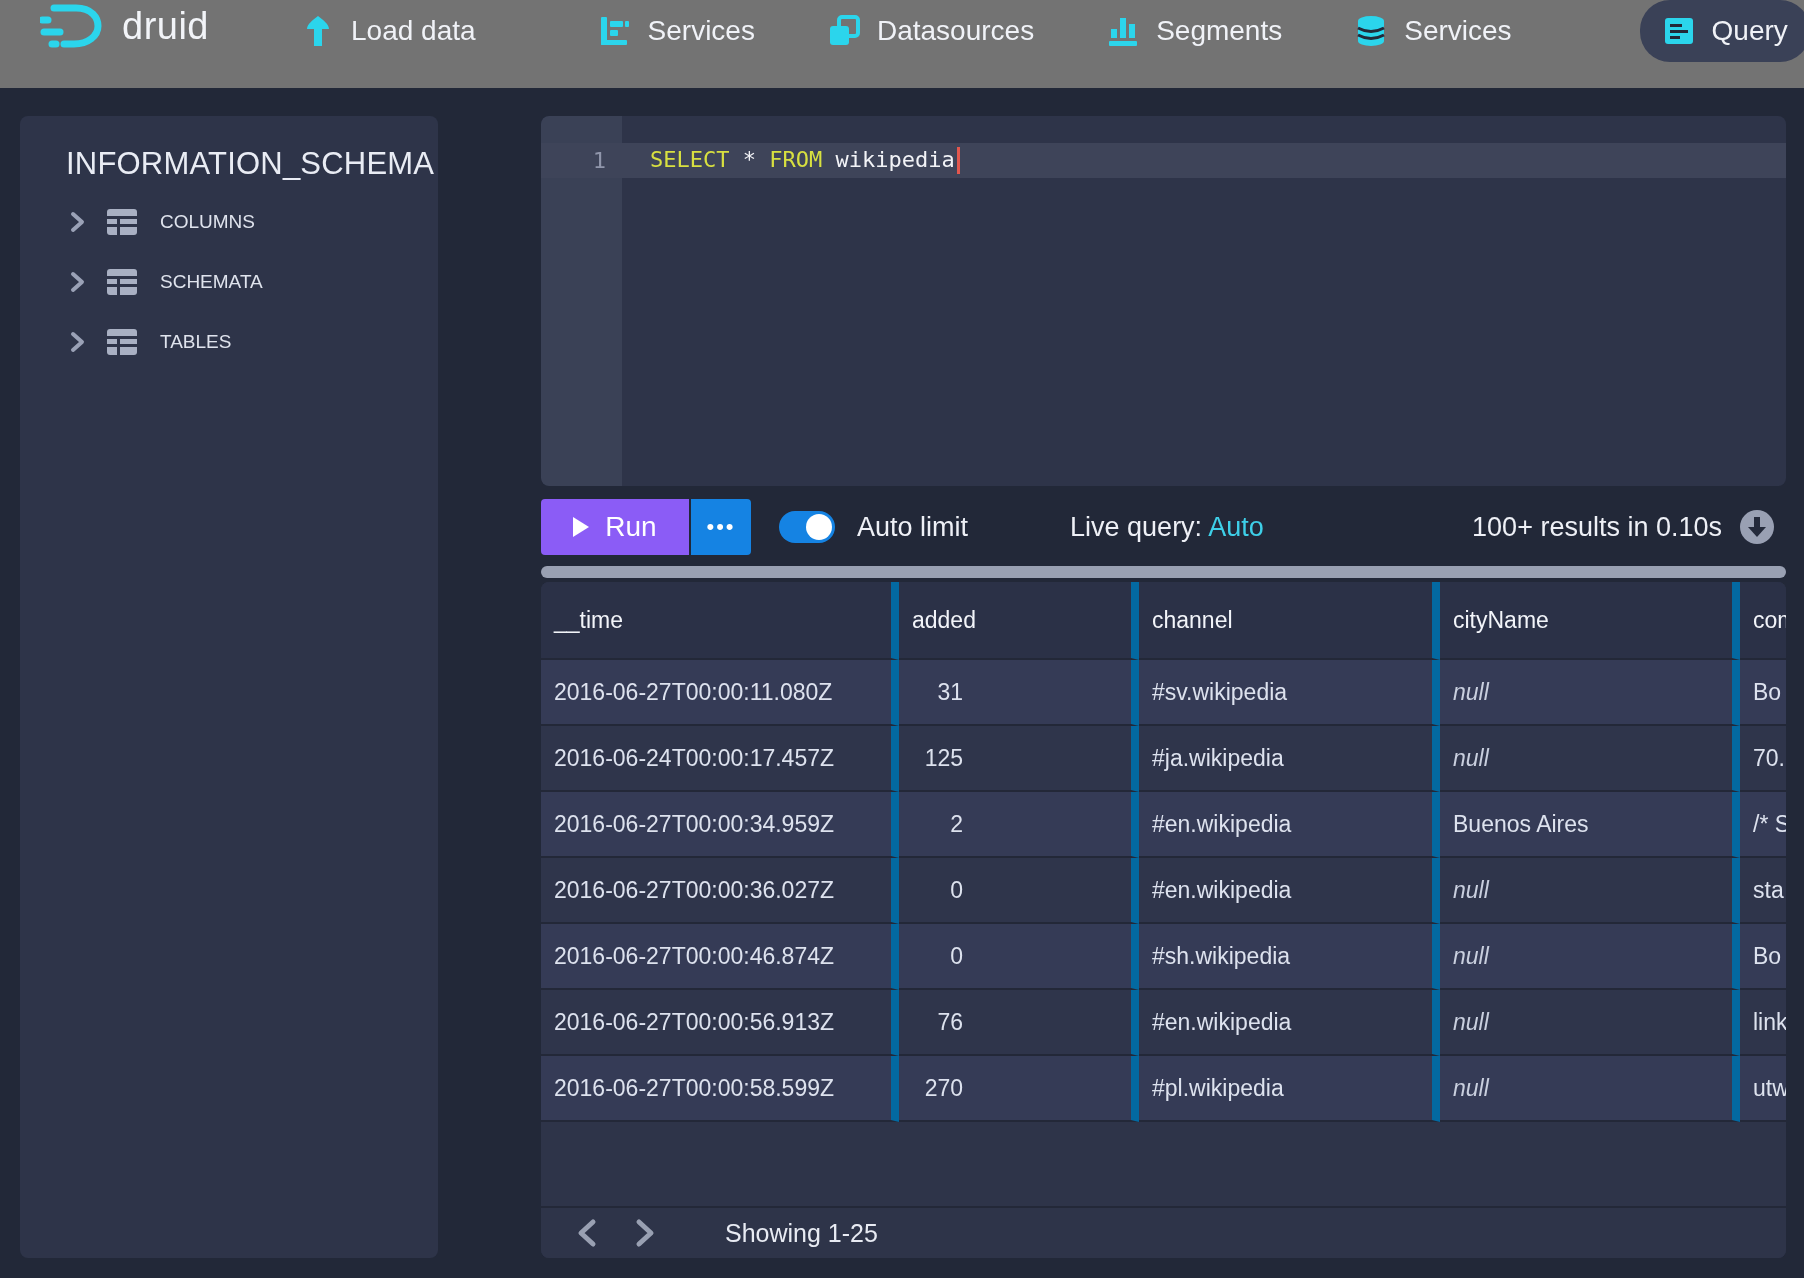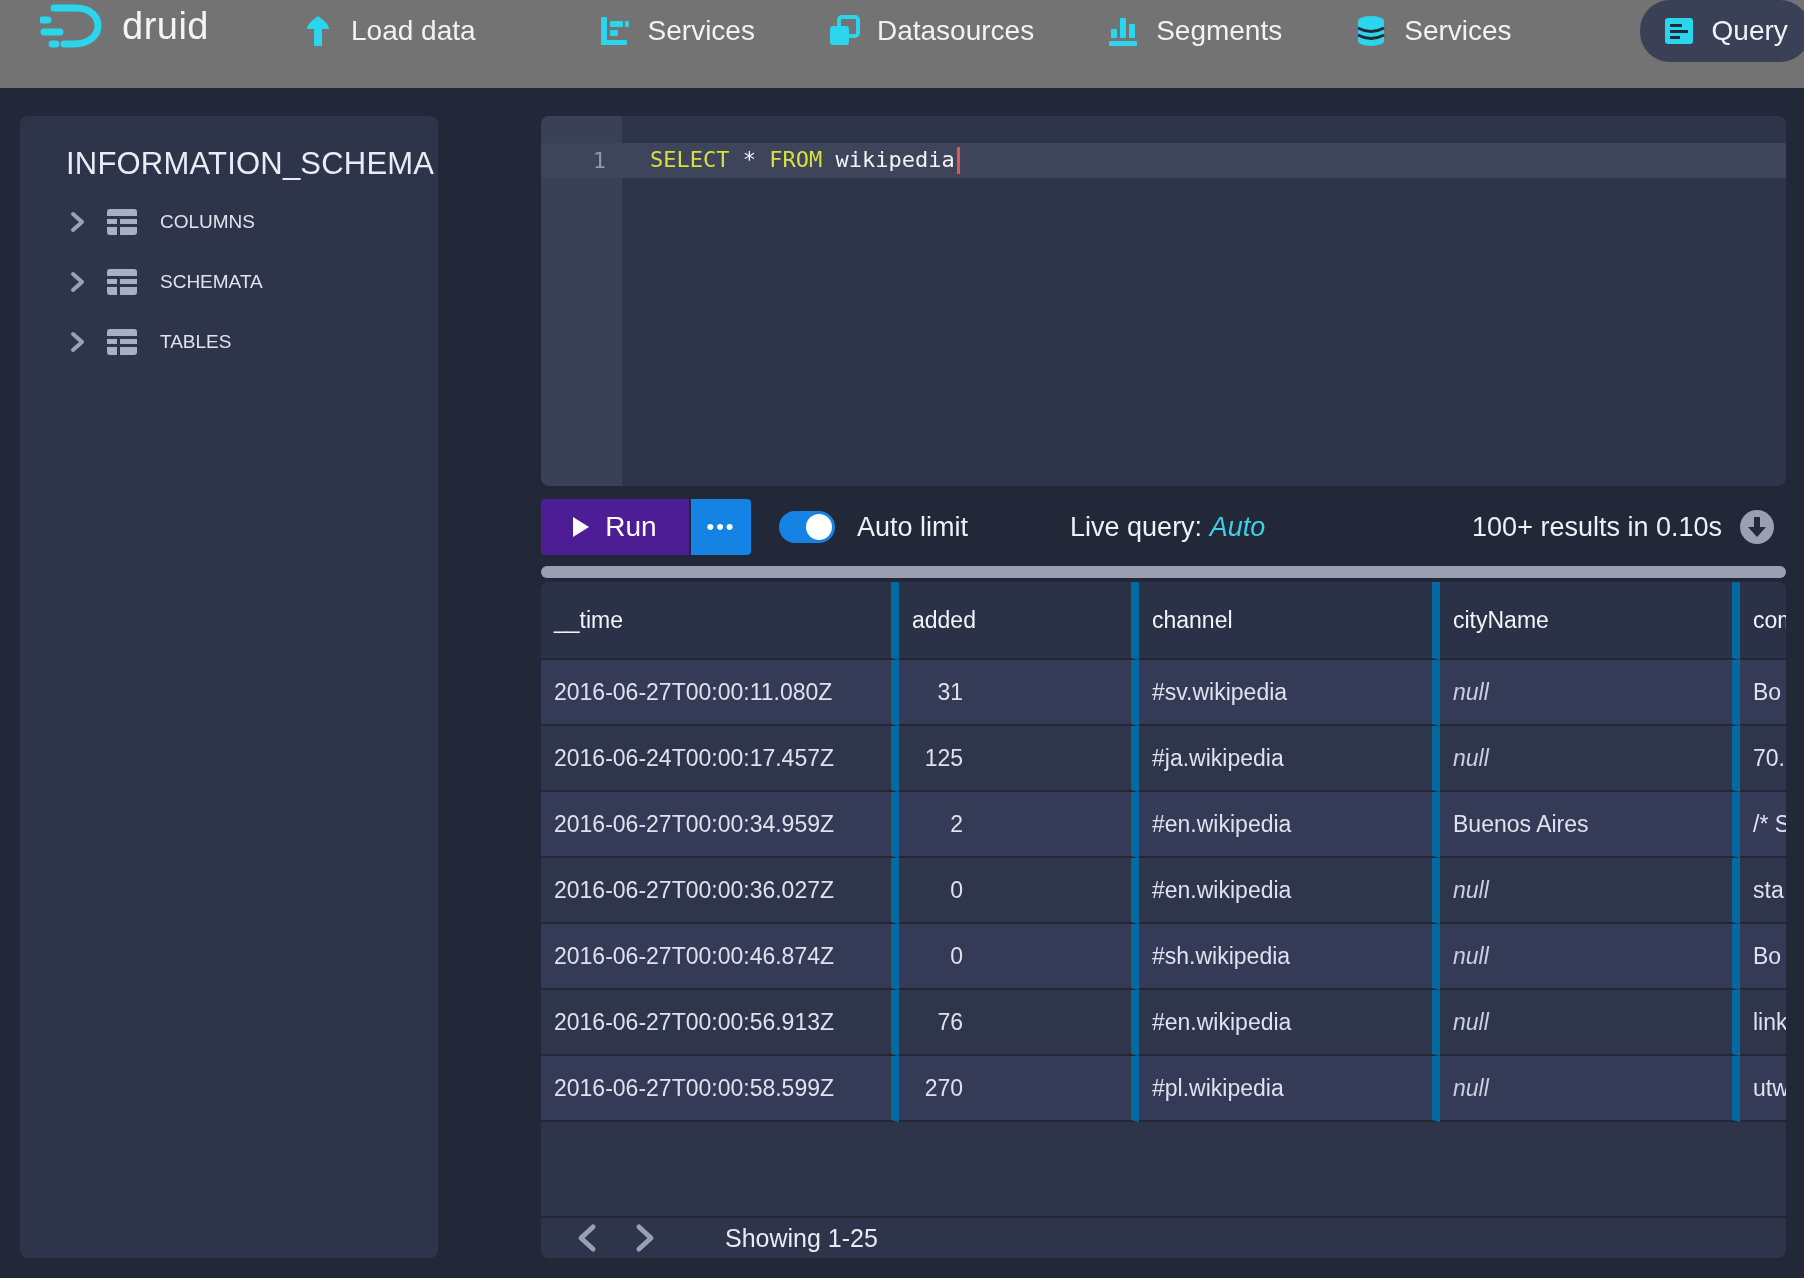--- a/index.html
+++ b/index.html
@@ -62,35 +62,35 @@
   .code { margin-left:28px; white-space:pre; color:#f2f3f7; }
   .kw { color:#d8e040; }
   .cursor { display:inline-block; width:3px; height:27px; background:#e2574e; vertical-align:middle; margin-left:2px; }
 
   
   .runbar {
     position:absolute; left:541px; top:498px; width:1245px; height:58px;
     display:flex; align-items:center;
   }
   .run-btn {
-    width:148px; height:56px; background:#4c1d95; border:none; border-radius:4px 0 0 4px;
+    width:148px; height:56px; background:#8b5cf6; border:none; border-radius:4px 0 0 4px;
     display:flex; align-items:center; justify-content:center; gap:16px;
     color:#ffffff; font-size:28px; font-family:inherit; cursor:pointer;
   }
   .play-tri { width:0; height:0; border-left:16px solid #ffffff; border-top:10px solid transparent; border-bottom:10px solid transparent; }
   .more-btn {
     width:60px; height:56px; margin-left:2px; background:#1583e3; border:none; border-radius:0 4px 4px 0;
     color:#ffffff; font-size:22px; letter-spacing:2px; cursor:pointer;
     display:flex; align-items:center; justify-content:center;
   }
   .toggle { margin-left:28px; width:56px; height:32px; border-radius:16px; background:#1583e3; position:relative; cursor:pointer; }
   .toggle .knob { position:absolute; right:3px; top:3px; width:26px; height:26px; border-radius:50%; background:#ffffff; }
   .auto-limit { margin-left:22px; font-size:27px; color:#eef0f6; }
   .live-query { margin-left:102px; font-size:27px; color:#eef0f6; }
-  .live-query .lq-value { color:#3ecfe8; cursor:pointer;font-style:italic; }
+  .live-query .lq-value { color:#3ecfe8; cursor:pointer; }
   .run-right { margin-left:auto; display:flex; align-items:center; gap:16px; padding-right:10px; }
   .results-summary { font-size:27px; color:#eef0f6; }
   .download-btn { background:none; border:none; cursor:pointer; display:flex; }
 
   
   .scroll-strip { position:absolute; left:541px; top:566px; width:1245px; height:12px; border-radius:6px; background:#99a0b2; cursor:grab; }
 
   
   .results { left:541px; top:582px; width:1245px; height:676px; overflow:hidden; }
   .grid-row { display:grid; grid-template-columns:358px 240px 301px 300px 1fr; }
@@ -103,21 +103,21 @@
     overflow:hidden; white-space:nowrap; cursor:pointer;
   }
   .cell:last-child { border-right:none; }
   .tbody { position:absolute; top:78px; left:0; right:0; bottom:54px; overflow:hidden; }
   .tbody .grid-row { height:66px; }
   .tbody .grid-row:nth-child(odd) { background:#353b56; }
   .tbody .grid-row:nth-child(even) { background:#2f354b; }
   .cell.num { justify-content:flex-end; padding-right:168px; }
   .cell.null-val { font-style:italic; color:#c9cfde; }
   .tfooter {
-    position:absolute; left:0; right:0; bottom:0; height:42px;
+    position:absolute; left:0; right:0; bottom:0; height:52px;
     background:#2e3449; border-top:2px solid #232838;
     display:flex; align-items:center; padding-left:24px;
   }
   .pager-btn { background:none; border:none; cursor:pointer; width:44px; height:44px; display:flex; align-items:center; justify-content:center; margin-right:14px; }
   .showing { font-size:25px; color:#e8ebf3; margin-left:44px; }
 </style>
 </head>
 <body>
 
 <nav class="navbar">

